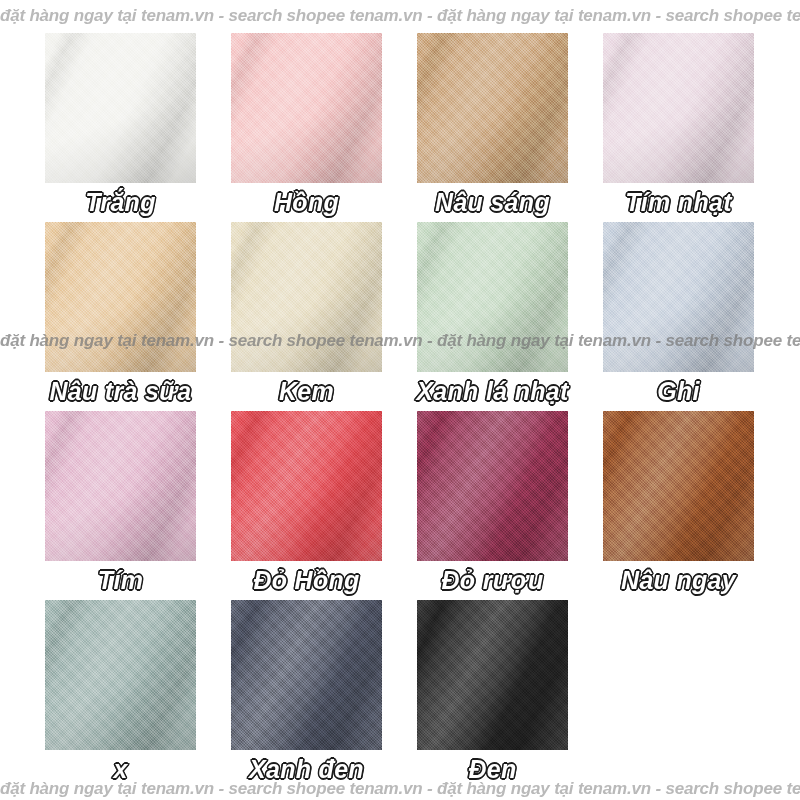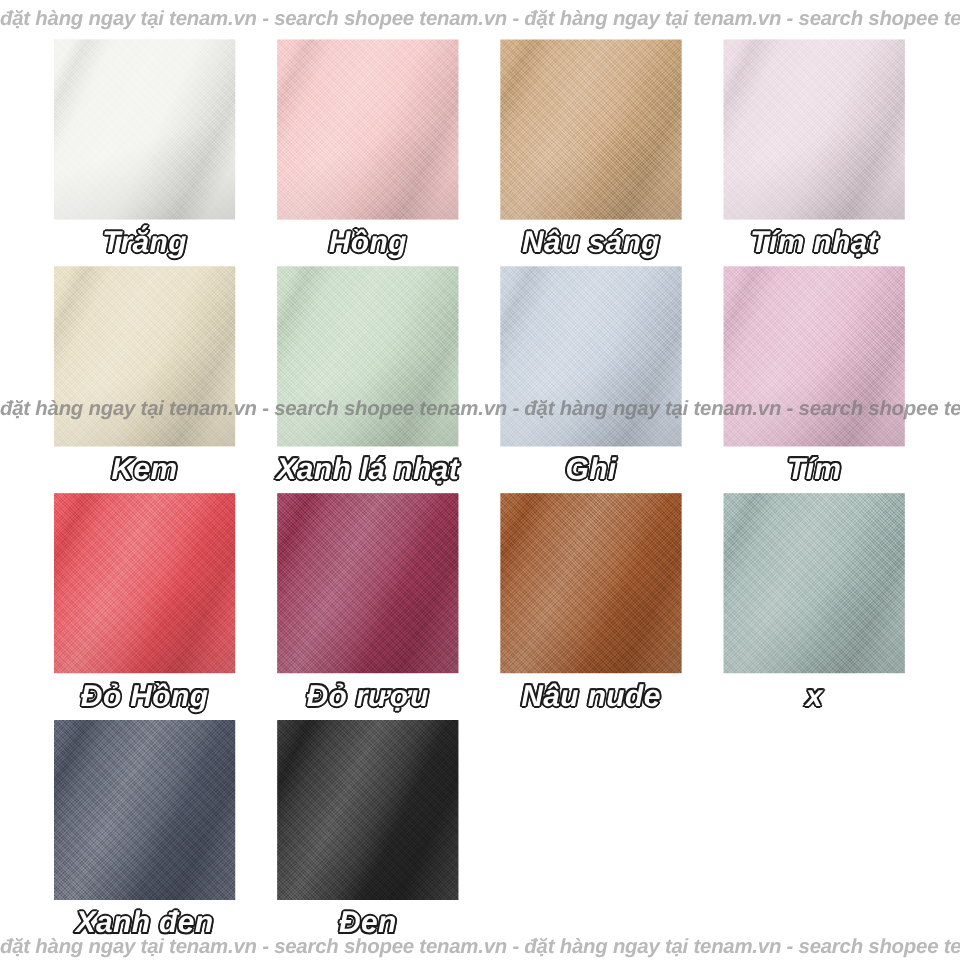--- a/index.html
+++ b/index.html
@@ -171,20 +171,28 @@
   <div class="cell">
     <div class="swatch" style="background-color: rgb(234, 217, 226);">
       <div class="fold"></div>
       <div class="weave"></div>
       <div class="vignette"></div>
     </div>
     <div class="label">Tím nhạt</div>
   </div>
 
 
+  <div class="cell">
+    <div class="swatch" style="background-color: rgb(231, 199, 156);">
+      <div class="fold"></div>
+      <div class="weave"></div>
+      <div class="vignette"></div>
+    </div>
+    <div class="label">Nâu trà sữa</div>
+  </div>
 
   <div class="cell">
     <div class="swatch" style="background-color: rgb(230, 220, 192);">
       <div class="fold"></div>
       <div class="weave"></div>
       <div class="vignette"></div>
     </div>
     <div class="label">Kem</div>
   </div>
 
@@ -232,21 +240,21 @@
     </div>
     <div class="label">Đỏ rượu</div>
   </div>
 
   <div class="cell">
     <div class="swatch" style="background-color: rgb(150, 82, 43);">
       <div class="fold"></div>
       <div class="weave"></div>
       <div class="vignette"></div>
     </div>
-    <div class="label">Nâu nude</div>
+    <div class="label">Nâu ngay</div>
   </div>
 
   <div class="cell">
     <div class="swatch" style="background-color: rgb(155, 177, 173);">
       <div class="fold"></div>
       <div class="weave"></div>
       <div class="vignette"></div>
     </div>
     <div class="label">x</div>
   </div>

